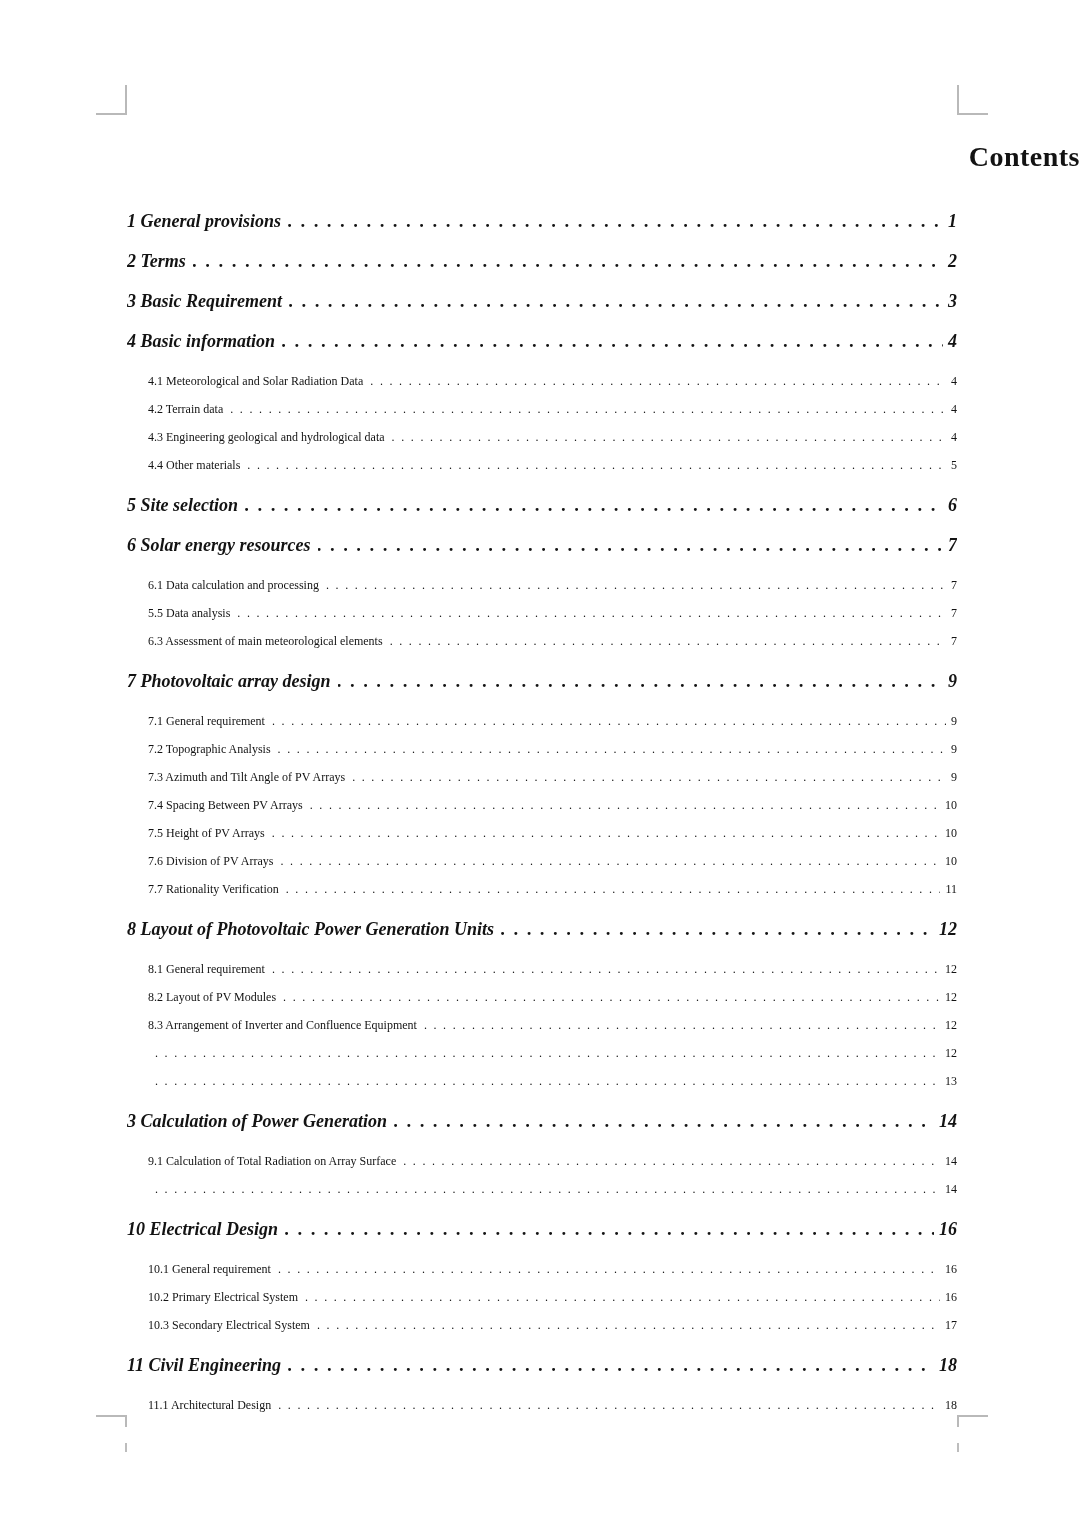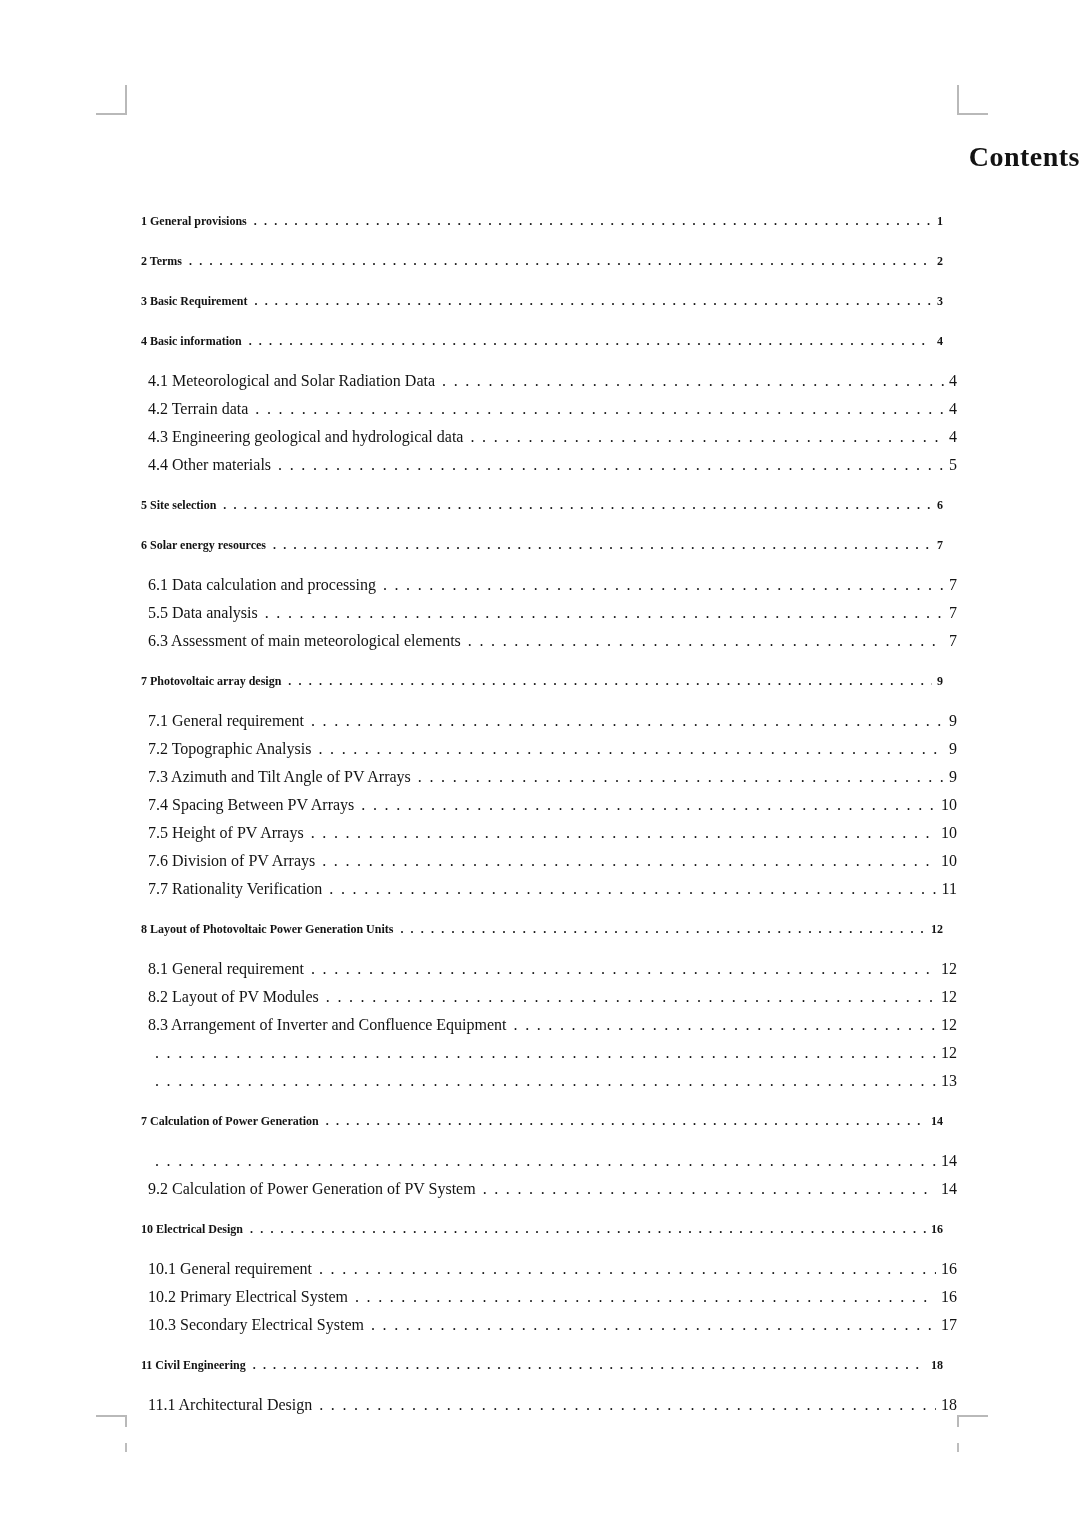--- a/index.html
+++ b/index.html
@@ -36,25 +36,26 @@
     overflow: hidden;
   }
   .row > span {
     display: block;
     line-height: 28px;
     height: 28px;
     white-space: nowrap;
   }
   .row.l1 {
     font-weight: bold;
+    font-size: 18px;
+    margin: 12px 0;
+    font-style: italic;
+  }
+  .row.l2 {
     font-size: 12px;
-    margin: 12px 14px;
-  }
-  .row.l2 {
-    font-size: 16px;
     padding-left: 21px;
   }
   .lbl { flex: 0 0 auto; }
   .dots {
     flex: 1 1 auto;
     overflow: hidden;
     margin: 0 5px 0 7px;
   }
   .l1 .dots { letter-spacing: 2.1px; }
   .l2 .dots { letter-spacing: 1.8px; }
@@ -219,30 +220,30 @@
     </div>
       <div class="row l2">
       <span class="dots">. . . . . . . . . . . . . . . . . . . . . . . . . . . . . . . . . . . . . . . . . . . . . . . . . . . . . . . . . . . . . . . . . . . . . . . . . . . . . . . . . . . . . . . . . . . . . . . . . . . . . . . . . . . . . . . . . . . . . . . . . . . . . . . . . . . . . . . . . . . . . . . . . . . . . . . . . . . . . . . . </span>
       <span class="pg">12</span>
     </div>
       <div class="row l2">
       <span class="dots">. . . . . . . . . . . . . . . . . . . . . . . . . . . . . . . . . . . . . . . . . . . . . . . . . . . . . . . . . . . . . . . . . . . . . . . . . . . . . . . . . . . . . . . . . . . . . . . . . . . . . . . . . . . . . . . . . . . . . . . . . . . . . . . . . . . . . . . . . . . . . . . . . . . . . . . . . . . . . . . . </span>
       <span class="pg">13</span>
     </div>
       <div class="row l1">
-      <span class="lbl">7 Calculation of Power Generation</span>
+      <span class="lbl">3 Calculation of Power Generation</span>
       <span class="dots">. . . . . . . . . . . . . . . . . . . . . . . . . . . . . . . . . . . . . . . . . . . . . . . . . . . . . . . . . . . . . . . . . . . . . . . . . . . . . . . . . . . . . . . . . . . . . . . . . . . . . . . . . . . . . . . . . . . . . . . . . . . . . . . . . . . . . . . . . . . . . . . . . . . . . . . . . . . . . . . . </span>
       <span class="pg">14</span>
     </div>
       <div class="row l2">
+      <span class="lbl">9.1 Calculation of Total Radiation on Array Surface</span>
       <span class="dots">. . . . . . . . . . . . . . . . . . . . . . . . . . . . . . . . . . . . . . . . . . . . . . . . . . . . . . . . . . . . . . . . . . . . . . . . . . . . . . . . . . . . . . . . . . . . . . . . . . . . . . . . . . . . . . . . . . . . . . . . . . . . . . . . . . . . . . . . . . . . . . . . . . . . . . . . . . . . . . . . </span>
       <span class="pg">14</span>
     </div>
       <div class="row l2">
-      <span class="lbl">9.2 Calculation of Power Generation of PV System</span>
       <span class="dots">. . . . . . . . . . . . . . . . . . . . . . . . . . . . . . . . . . . . . . . . . . . . . . . . . . . . . . . . . . . . . . . . . . . . . . . . . . . . . . . . . . . . . . . . . . . . . . . . . . . . . . . . . . . . . . . . . . . . . . . . . . . . . . . . . . . . . . . . . . . . . . . . . . . . . . . . . . . . . . . . </span>
       <span class="pg">14</span>
     </div>
       <div class="row l1">
       <span class="lbl">10 Electrical Design</span>
       <span class="dots">. . . . . . . . . . . . . . . . . . . . . . . . . . . . . . . . . . . . . . . . . . . . . . . . . . . . . . . . . . . . . . . . . . . . . . . . . . . . . . . . . . . . . . . . . . . . . . . . . . . . . . . . . . . . . . . . . . . . . . . . . . . . . . . . . . . . . . . . . . . . . . . . . . . . . . . . . . . . . . . . </span>
       <span class="pg">16</span>
     </div>
       <div class="row l2">
       <span class="lbl">10.1 General requirement</span>

